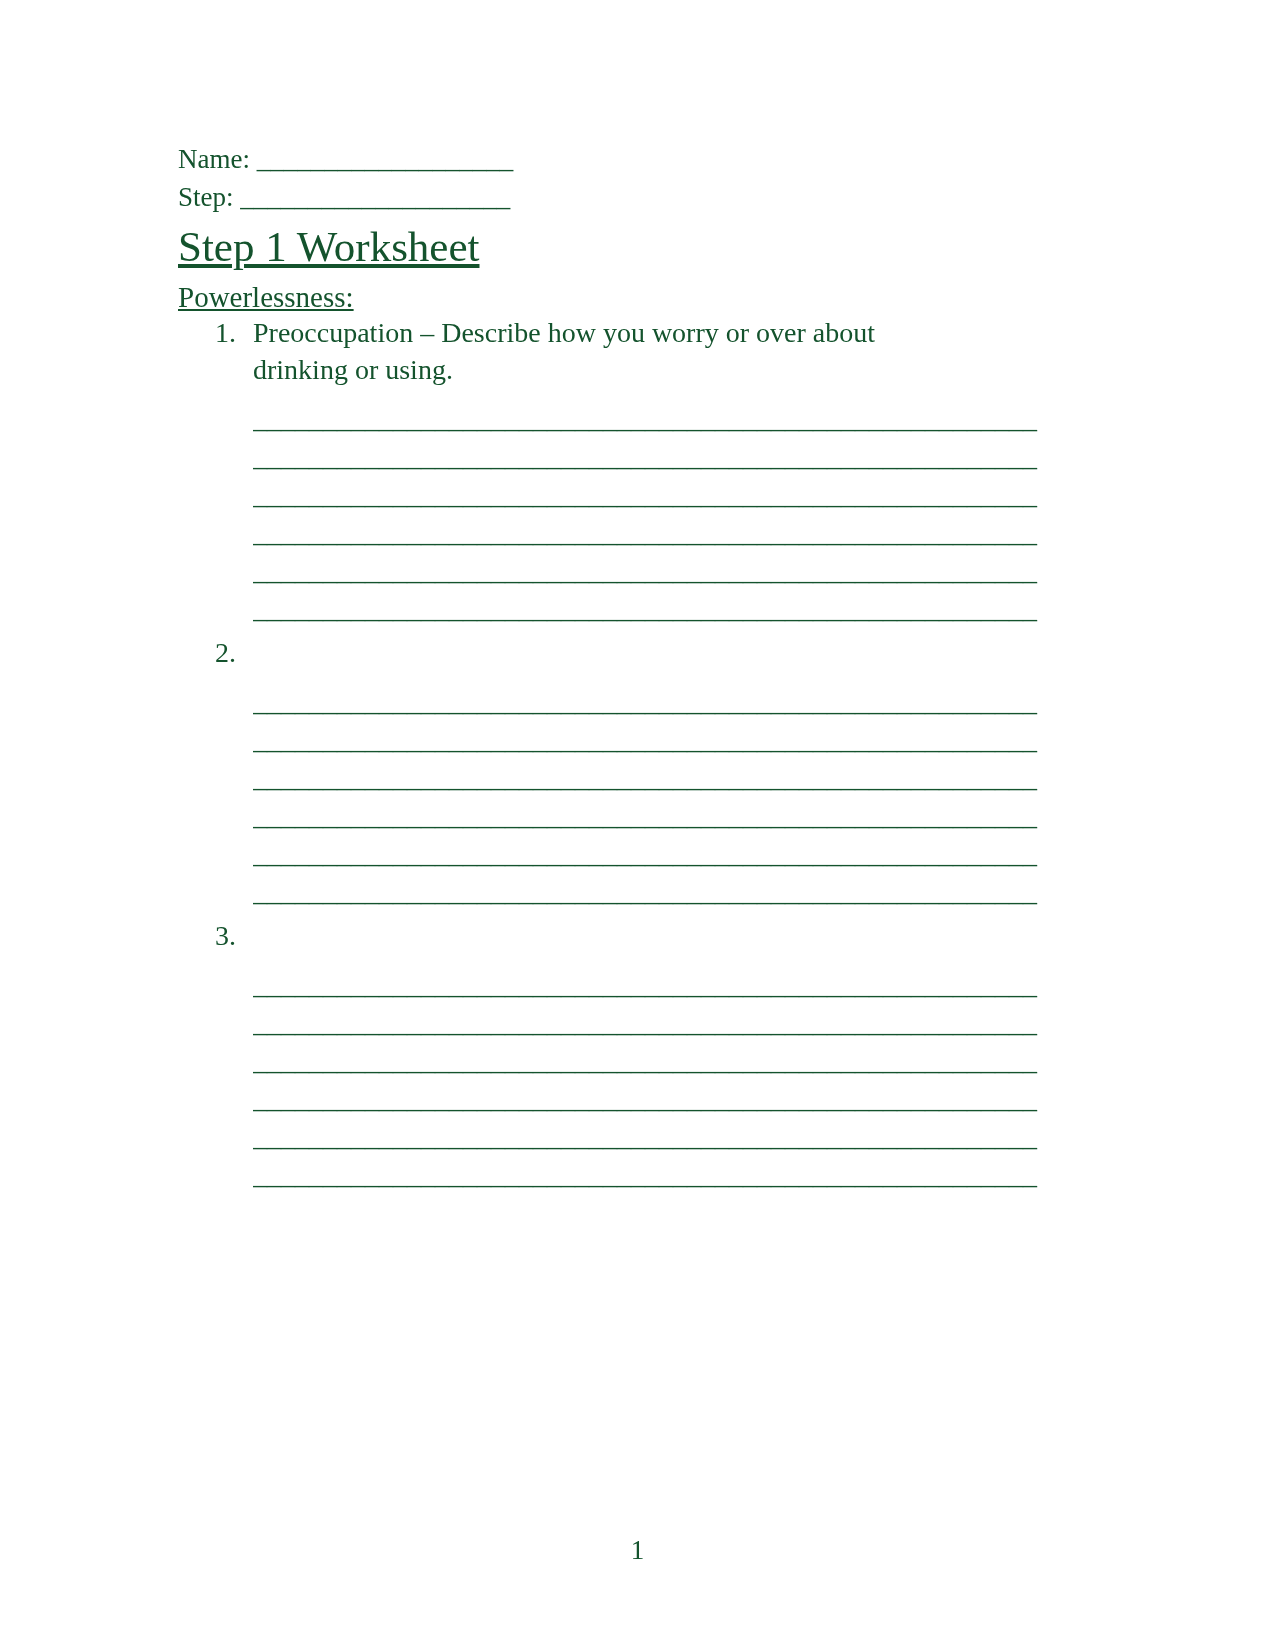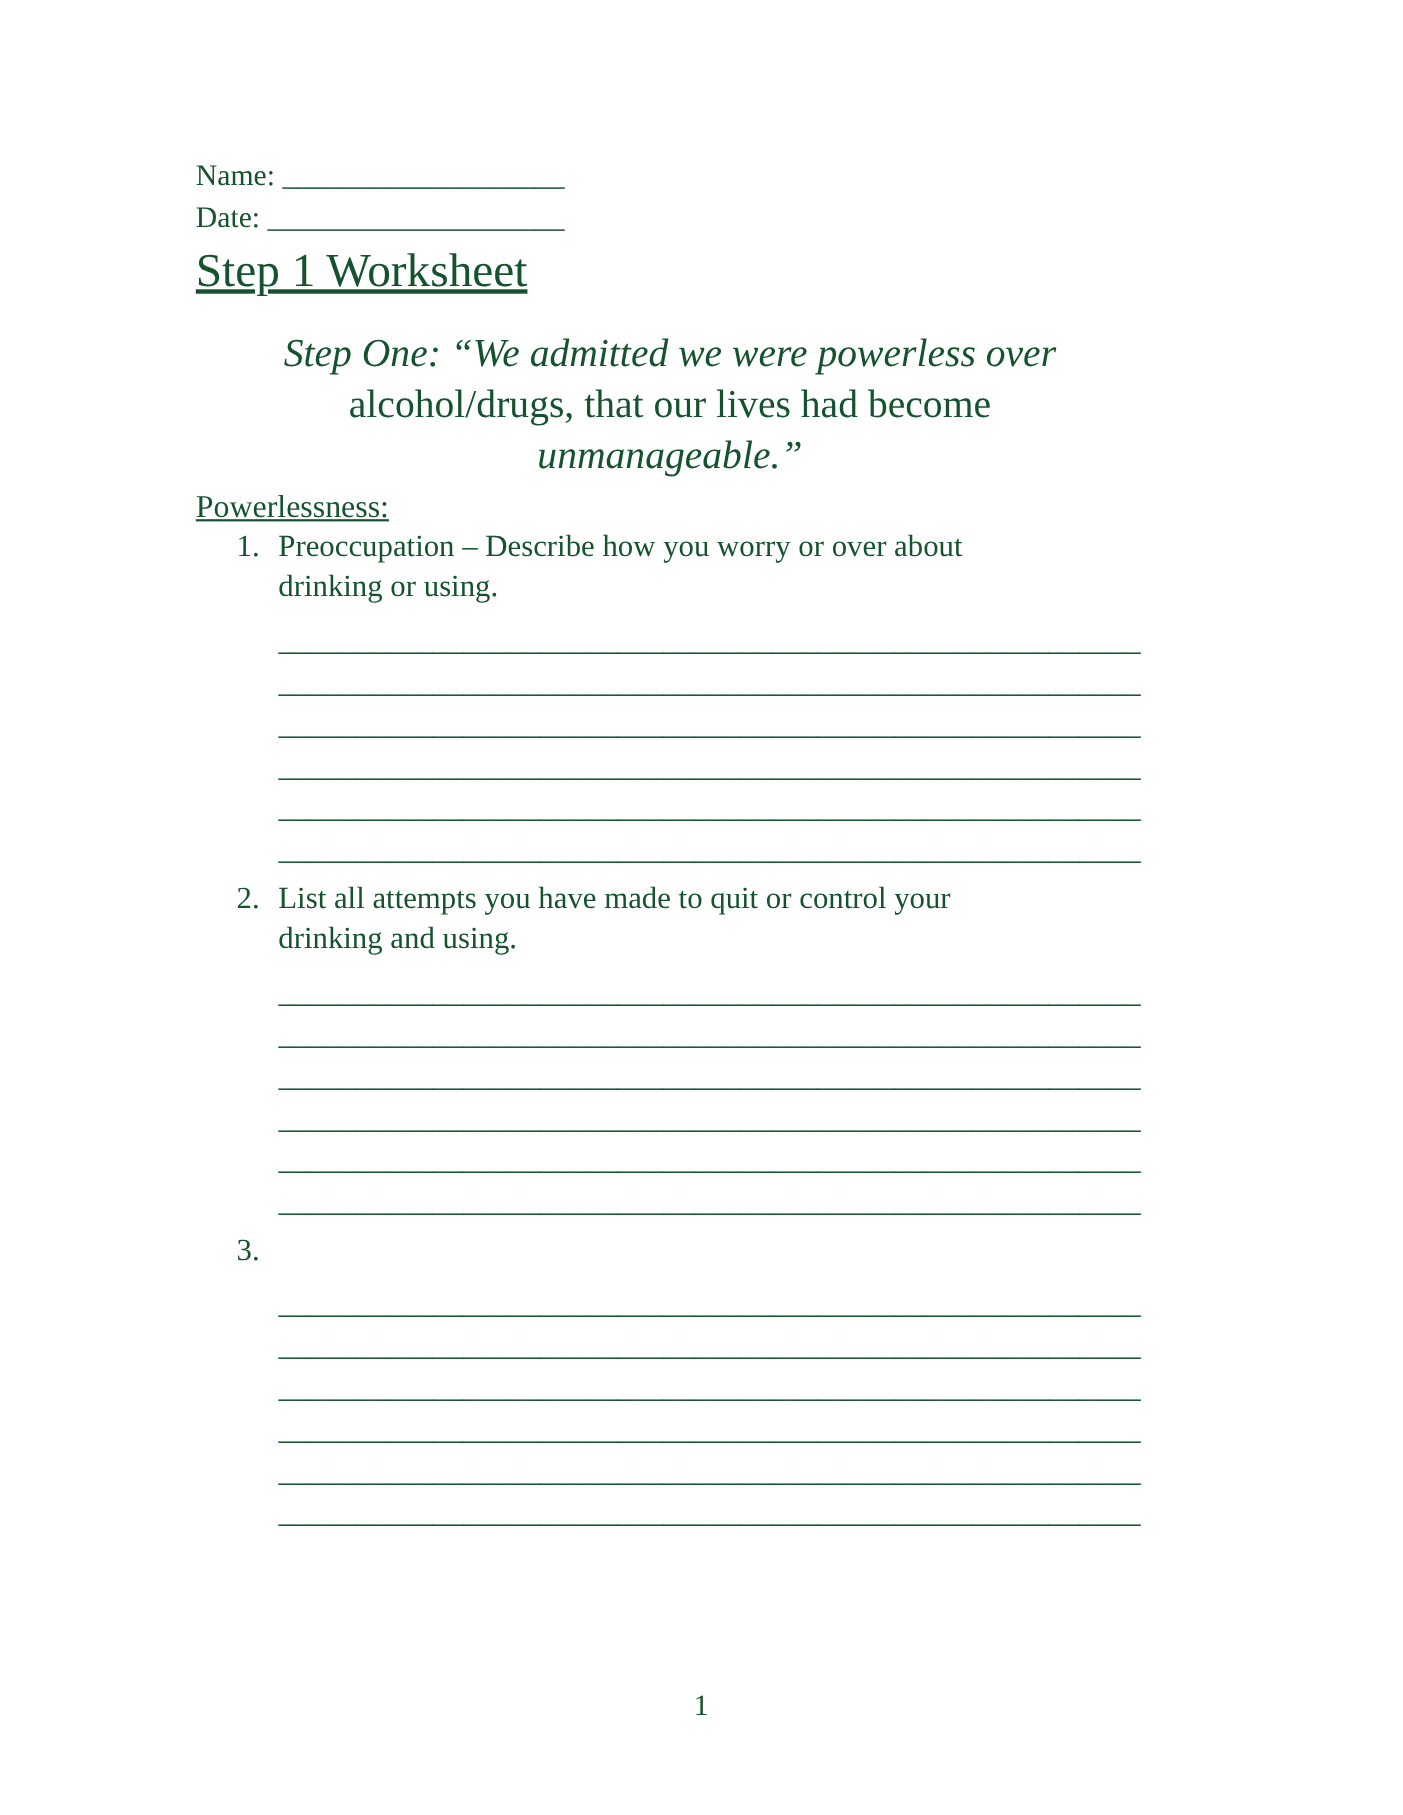--- a/index.html
+++ b/index.html
@@ -85,53 +85,46 @@
 </head>
 <body>
 
 <div class="page">
   <div class="content">
 
     <div class="field-row">
       <span>Name: </span><span class="field-line">___________________</span>
     </div>
     <div class="field-row">
-      <span>Date: </span><span class="field-line">____________________</span>
+      <span>Step: </span><span class="field-line">____________________</span>
     </div>
 
     <h1 class="doc-title">
       <span class="u">Step 1 Worksheet</span>
     </h1>
 
-    <div class="quote-block">
-      <div class="quote-line italic">Step One: “We admitted we were powerless over</div>
-      <div class="quote-line">alcohol/drugs, that our lives had become</div>
-      <div class="quote-line italic">unmanageable.”</div>
-    </div>
 
     <div class="section-heading">Powerlessness:</div>
 
     <div class="question">
       <span class="q-num">1.</span>
       <div class="q-text">Preoccupation – Describe how you worry or over about
 drinking or using.</div>
     </div>
     <div class="answer-lines">
       <div class="answer-line">________________________________________________________</div>
       <div class="answer-line">________________________________________________________</div>
       <div class="answer-line">________________________________________________________</div>
       <div class="answer-line">________________________________________________________</div>
       <div class="answer-line">________________________________________________________</div>
       <div class="answer-line">________________________________________________________</div>
     </div>
 
     <div class="question">
       <span class="q-num">2.</span>
-      <div class="q-text">List all attempts you have made to quit or control your
-drinking and using.</div>
     </div>
     <div class="answer-lines">
       <div class="answer-line">________________________________________________________</div>
       <div class="answer-line">________________________________________________________</div>
       <div class="answer-line">________________________________________________________</div>
       <div class="answer-line">________________________________________________________</div>
       <div class="answer-line">________________________________________________________</div>
       <div class="answer-line">________________________________________________________</div>
     </div>
 

